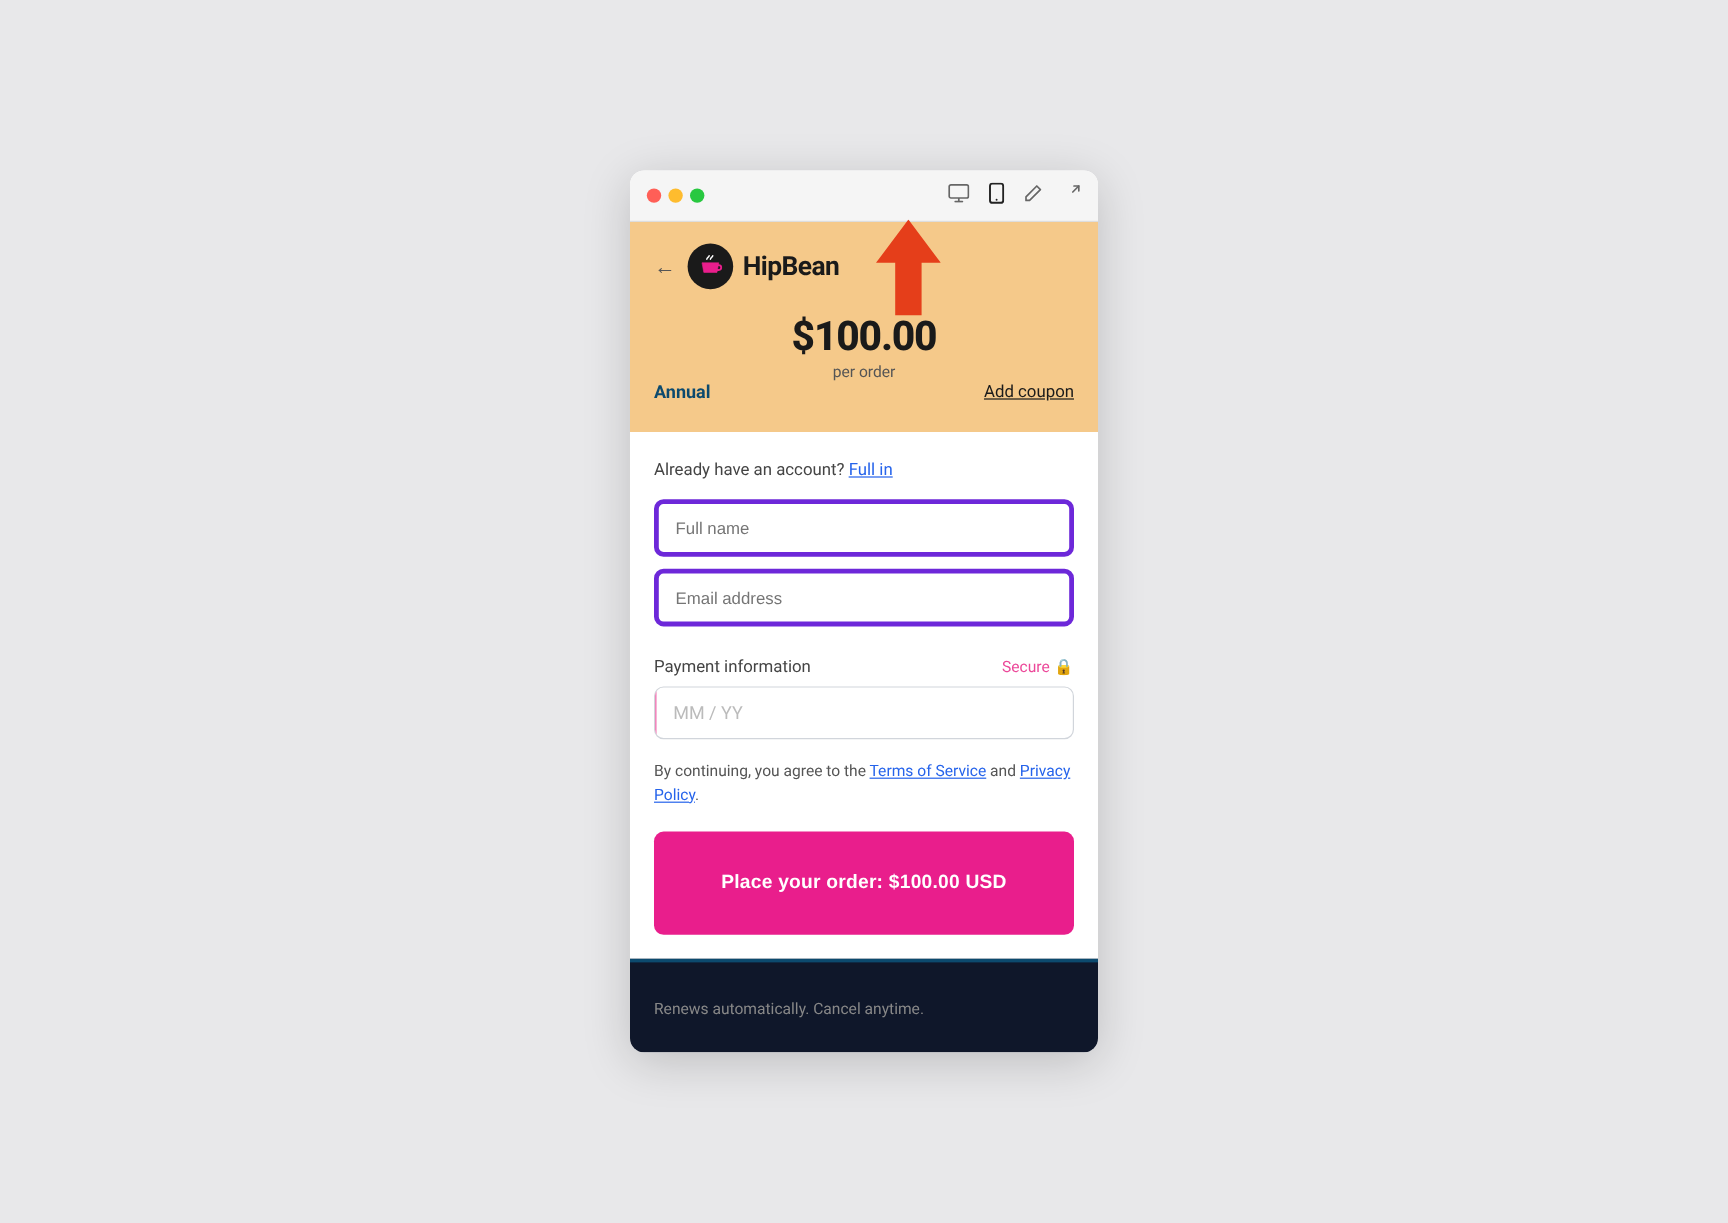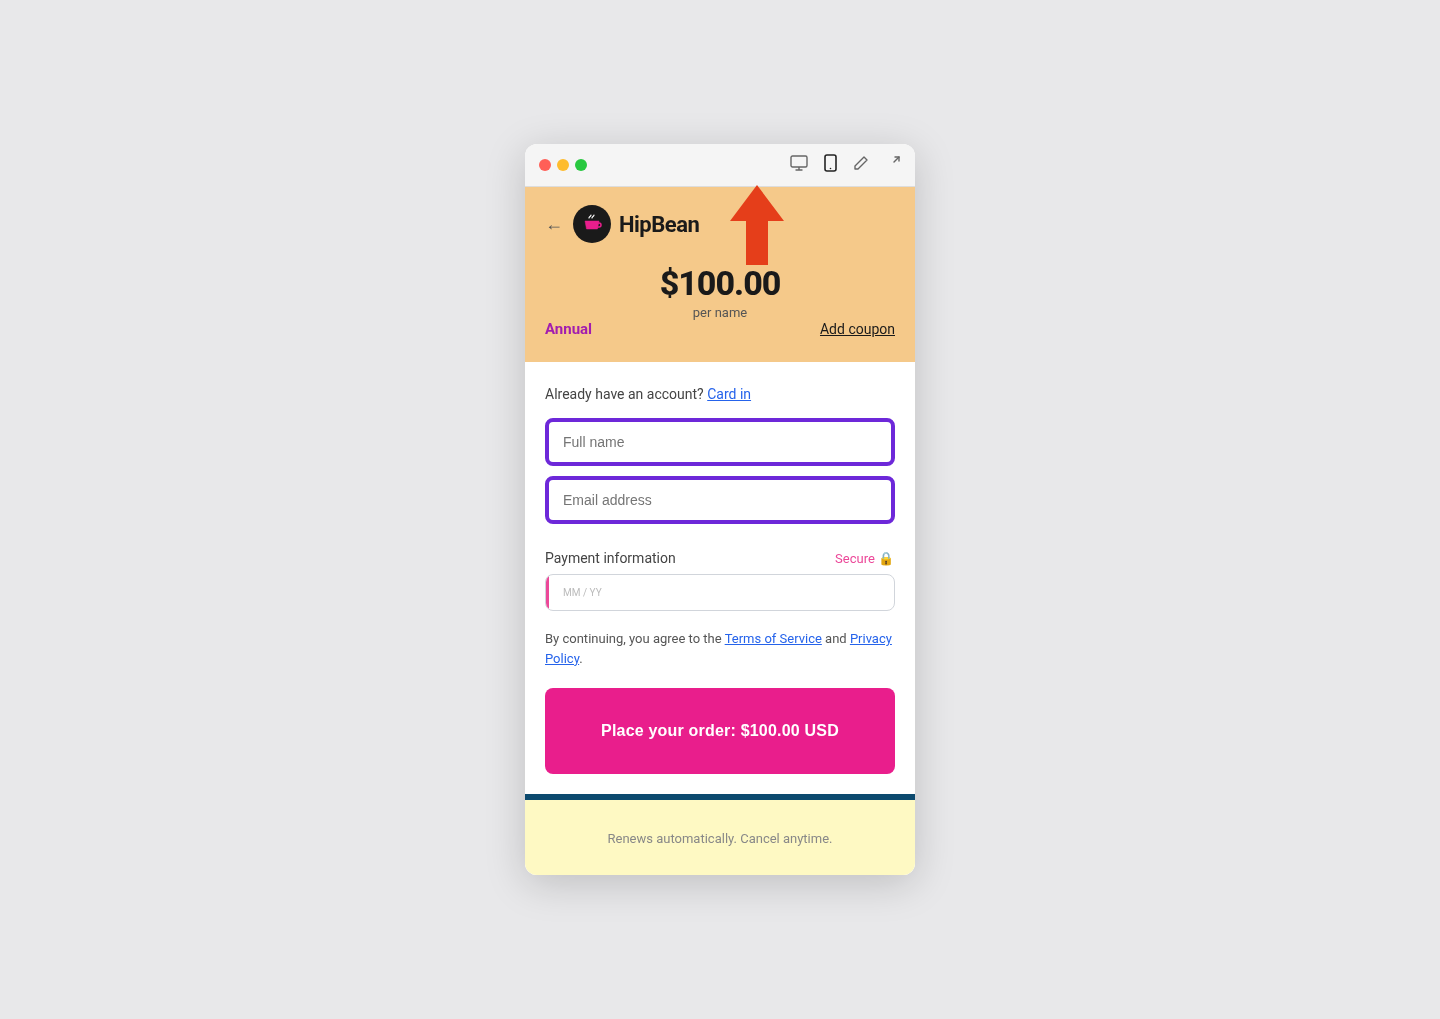--- a/index.html
+++ b/index.html
@@ -126,21 +126,21 @@
 
     .plan-row {
       display: flex;
       justify-content: space-between;
       align-items: center;
     }
 
     .plan-label {
       font-size: 15px;
       font-weight: 700;
-      color: #a21caf;
+      color: #0c4a6e;
     }
 
     .add-coupon-link {
       font-size: 14px;
       color: #1a1a1a;
       text-decoration: underline;
       cursor: pointer;
     }
 
     
@@ -205,23 +205,23 @@
       flex: 1;
       border: none;
       padding: 12px 14px;
       font-size: 14px;
       color: #888;
       outline: none;
     }
 
     .card-expiry {
       padding: 12px 14px;
-      font-size: 10px;
+      font-size: 15px;
       color: #bbb;
-      border-left: 3px solid #ec4899;
+      border-left: 1px solid #ec4899;
     }
 
     .terms-text {
       font-size: 13px;
       color: #555;
       line-height: 1.5;
       margin-bottom: 20px;
     }
 
     .terms-link {
@@ -238,24 +238,23 @@
       border-radius: 8px;
       padding: 34px;
       font-size: 16px;
       font-weight: 600;
       cursor: pointer;
       letter-spacing: 0.2px;
     }
 
     
     .footer-section {
-      background: #fef9c3;
-      border-top: 6px solid #0c4a6e;
+      background: #0f172a;
+      border-top: 3px solid #0c4a6e;
       padding: 28px 20px;
-      text-align: center;
     }
 
     .footer-text {
       font-size: 13px;
       color: #888;
     }
   </style>
 </head>
 <body>
 
@@ -319,34 +318,34 @@
             <path d="M16 10h2a2 2 0 010 4h-2" stroke="#e91e8c" stroke-width="1.5" fill="none" stroke-linecap="round"></path>
             <path d="M8 5c0-1.5 2-1.5 2-3" stroke="#fff" stroke-width="1.2" stroke-linecap="round" fill="none"></path>
             <path d="M11 5c0-1.5 2-1.5 2-3" stroke="#fff" stroke-width="1.2" stroke-linecap="round" fill="none"></path>
           </svg>
         </div>
         <span class="brand-name">HipBean</span>
       </div>
 
       <div class="price-section">
         <div class="price-amount">$100.00</div>
-        <div class="price-period">per name</div>
+        <div class="price-period">per order</div>
       </div>
 
       <div class="plan-row">
         <span class="plan-label">Annual</span>
         <a class="add-coupon-link">Add coupon</a>
       </div>
     </div>
 
     <div class="form-section">
       <div class="account-row">
         <span>Already have an account?</span>
         <span> </span>
-        <a class="sign-in-link">Card in</a>
+        <a class="sign-in-link">Full in</a>
       </div>
 
       <input class="form-input" type="text" placeholder="Full name" style="">
 
       <input class="form-input" type="email" placeholder="Email address" style="">
 
       <div class="payment-label-row">
         <span class="payment-label">Payment information</span>
         <span class="secure-badge">
           <span>Secure</span>

